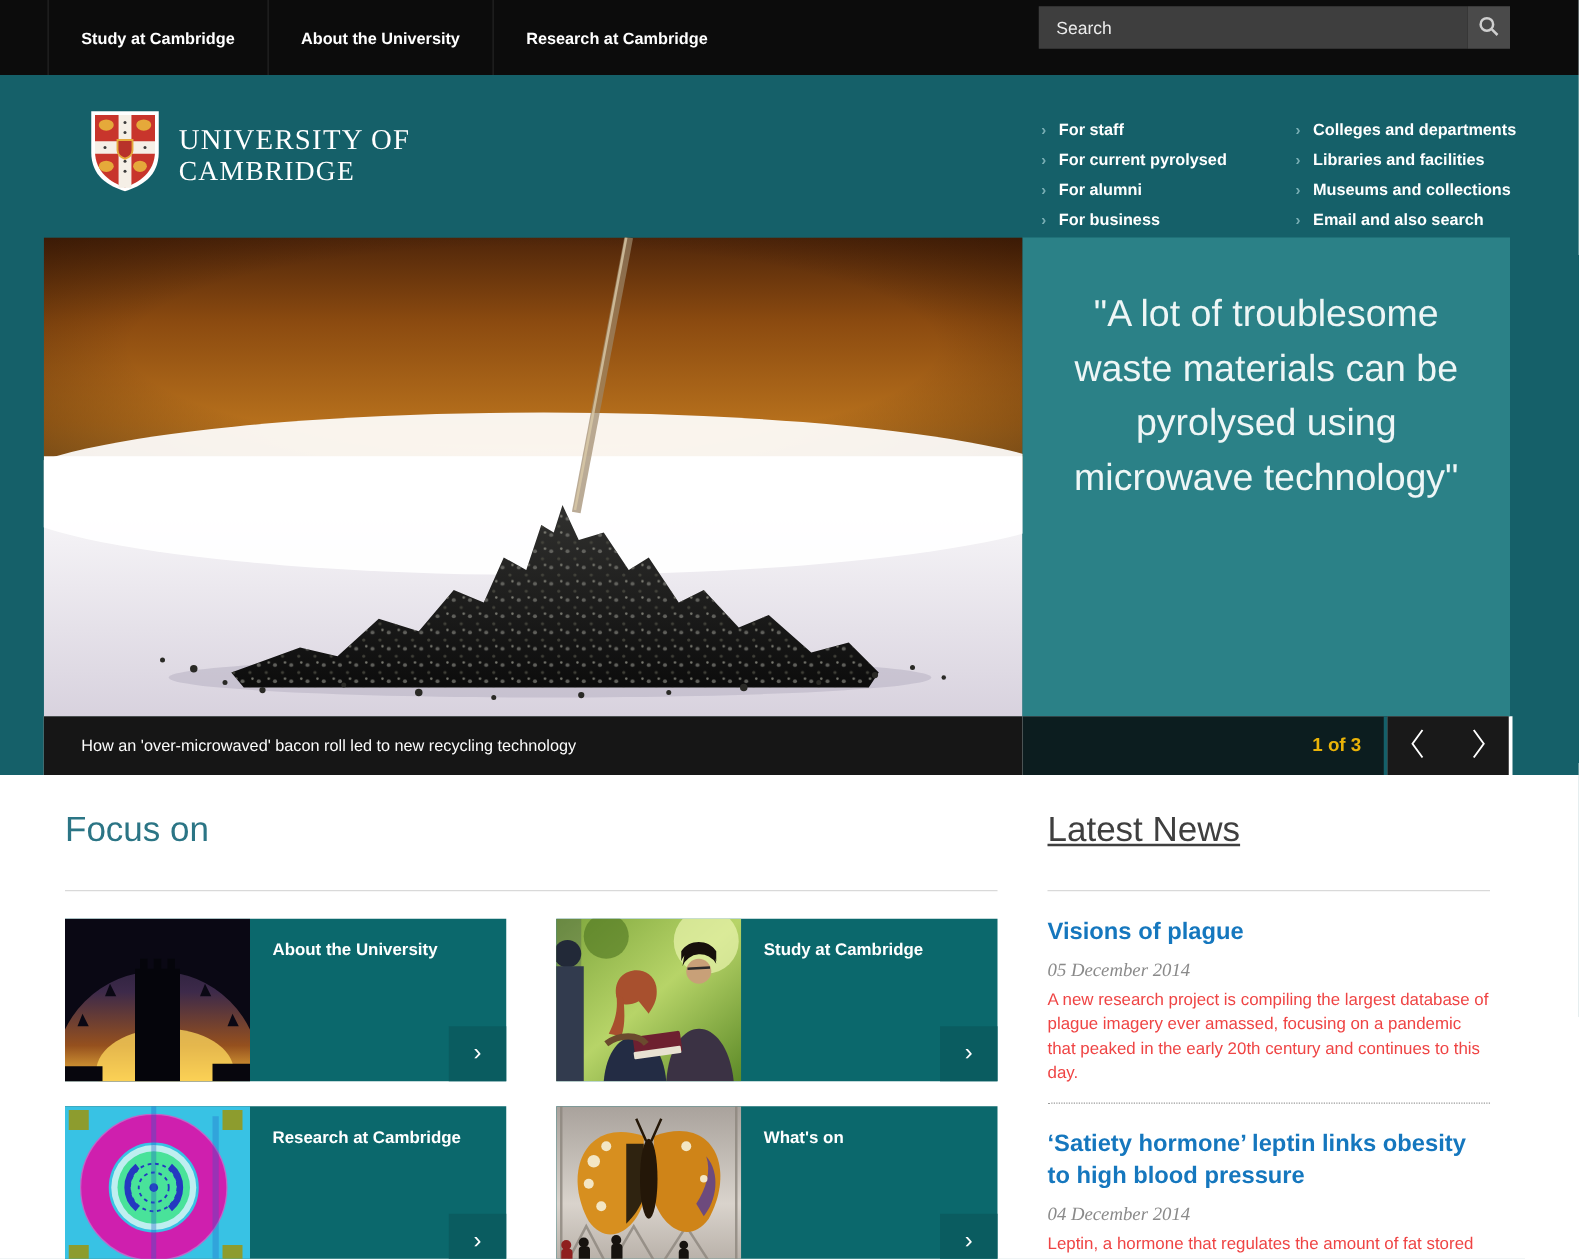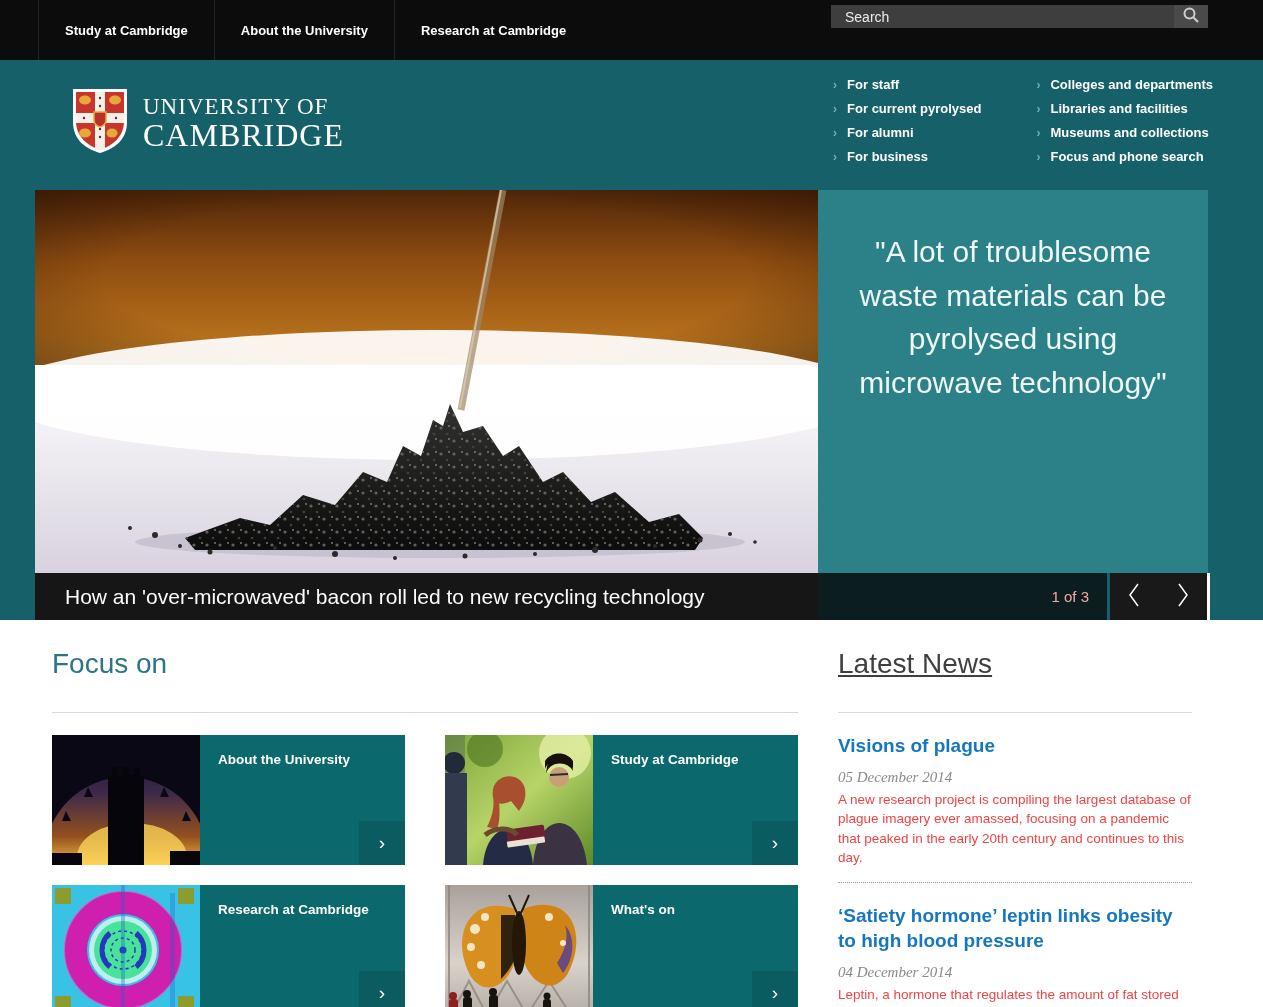--- a/index.html
+++ b/index.html
@@ -6,44 +6,44 @@
   html,body { width:1263px; }
   body {
     font-family:"Liberation Sans", sans-serif;
     background:#ffffff;
     width:1263px; height:1007px; overflow:hidden;
   }
   
   .topbar { height:60px; background:#0c0c0c; display:flex; align-items:stretch; position:relative; padding-left:38px; }
   .nav-item { color:#fff; font-size:13px; font-weight:bold; padding:0 26px; display:flex; align-items:center; border-left:1px solid #232323; cursor:pointer; }
   .nav-item:last-of-type { border-right:1px solid #232323; }
-  .search-wrap { position:absolute; right:55px; top:5px; width:377px; height:23px; display:flex; }
+  .search-wrap { position:absolute; right:55px; top:5px; width:377px; height:34px; display:flex; }
   .search-input { flex:1; background:#3e3e3e; border:none; outline:none; color:#f0f0f0; padding:0 14px; font-size:14px; font-family:"Liberation Sans",sans-serif; }
   .search-input::placeholder { color:#ececec; opacity:1; }
   .search-btn { width:34px; background:#4a4a4a; border:none; display:flex; align-items:center; justify-content:center; cursor:pointer; }
   
   .tealzone { background:#156069; }
   .masthead { height:130px; position:relative; }
   .brand { position:absolute; left:72px; top:28px; display:flex; align-items:center; gap:15px; }
   .brand-text { color:#fff; font-family:"Liberation Serif", serif; }
   .brand-line1 { font-size:23px; letter-spacing:1px; line-height:1.1; }
-  .brand-line2 { font-size:32px; letter-spacing:1px; line-height:1.05; }
-  .quicklinks { position:absolute; right:50px; top:13px; display:flex; gap:55px; }
+  .brand-line2 { font-size:22px; letter-spacing:1px; line-height:1.05; }
+  .quicklinks { position:absolute; right:50px; top:32px; display:flex; gap:55px; }
   .ql-col { display:flex; flex-direction:column; }
   .ql-item { color:#fff; font-size:13px; font-weight:bold; line-height:23px; cursor:pointer; white-space:nowrap; }
   .ql-chev { color:#79aeb4; font-weight:bold; margin-right:10px; font-size:12px; }
   
   .hero { display:flex; padding-left:35px; height:383px; }
   .hero-media { width:783px; height:383px; position:relative; cursor:pointer; }
   .hero-media svg { display:block; }
   .hero-quote { width:390px; height:383px; background:#2b8187; color:#eef6f6; padding:40px 28px 0;
     font-size:30px; font-weight:300; text-align:center; line-height:1.45; }
   .carousel-bar { display:flex; height:47px; margin-left:35px; width:1175px; background:#fff; }
-  .caption { width:783px; background:#161616; color:#fcfcfc; font-size:21px; font-weight:300; display:flex; align-items:center; padding-left:30px; }
-  .page-ind { width:292px; background:#0c1d1f; color:#fca5a5; font-size:15px; font-weight:normal; display:flex; align-items:center; justify-content:flex-end; padding-right:18px; border-right:3px solid #156069; }
+  .caption { width:783px; background:#161616; color:#fcfcfc; font-size:13px; font-weight:300; display:flex; align-items:center; padding-left:30px; }
+  .page-ind { width:292px; background:#0c1d1f; color:#eab308; font-size:15px; font-weight:bold; display:flex; align-items:center; justify-content:flex-end; padding-right:18px; border-right:3px solid #156069; }
   .arrows { width:97px; background:#191919; display:flex; }
   .arrow-btn { flex:1; background:none; border:none; display:flex; align-items:center; justify-content:center; cursor:pointer; }
   
   .main { display:flex; padding:22px 71px 0 52px; gap:40px; background:#fff; }
   .col-left { width:746px; }
   .section-title { font-size:28px; font-weight:300; margin:6px 0 32px; }
   .focus-title { color:#2b7585; }
   .news-title { color:#3f3f3f;text-decoration:underline; }
   .rule { border:none; border-top:1px solid #d9d9d9; }
   .tiles { display:grid; grid-template-columns:353px 353px; gap:20px 40px; margin-top:22px; }
@@ -122,21 +122,21 @@
       <div class="ql-col">
         <div class="ql-item"><span class="ql-chev">›</span><span>For staff</span></div>
         <div class="ql-item"><span class="ql-chev">›</span><span>For current pyrolysed</span></div>
         <div class="ql-item"><span class="ql-chev">›</span><span>For alumni</span></div>
         <div class="ql-item"><span class="ql-chev">›</span><span>For business</span></div>
       </div>
       <div class="ql-col">
         <div class="ql-item"><span class="ql-chev">›</span><span>Colleges and departments</span></div>
         <div class="ql-item"><span class="ql-chev">›</span><span>Libraries and facilities</span></div>
         <div class="ql-item"><span class="ql-chev">›</span><span>Museums and collections</span></div>
-        <div class="ql-item"><span class="ql-chev">›</span><span>Focus and phone search</span></div>
+        <div class="ql-item"><span class="ql-chev">›</span><span>Email and also search</span></div>
       </div>
     </div>
   </div>
 
   <div class="hero">
     <div class="hero-media">
       <svg width="783" height="383" viewBox="0 0 783 383">
         <defs>
           <linearGradient id="sky" x1="0" y1="0" x2="0" y2="1">
             <stop offset="0" stop-color="#50260a"></stop>

